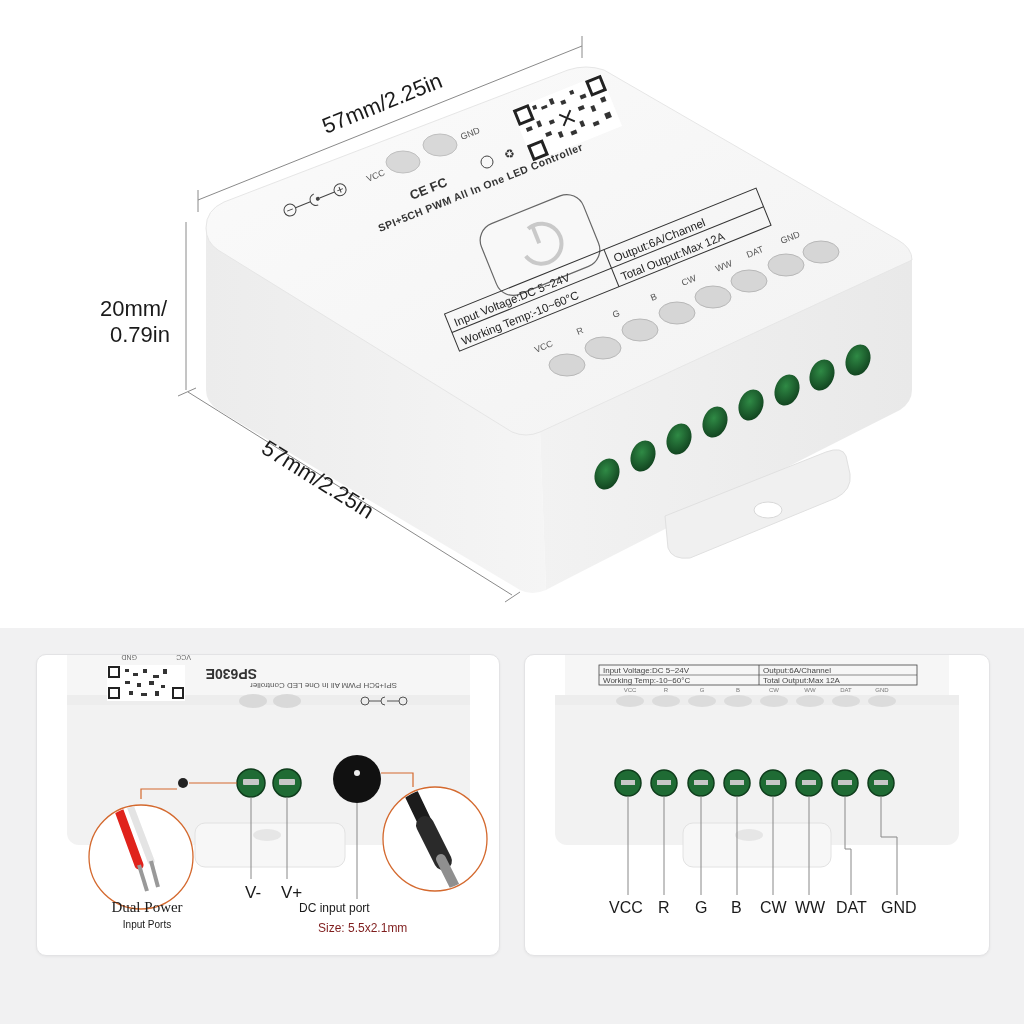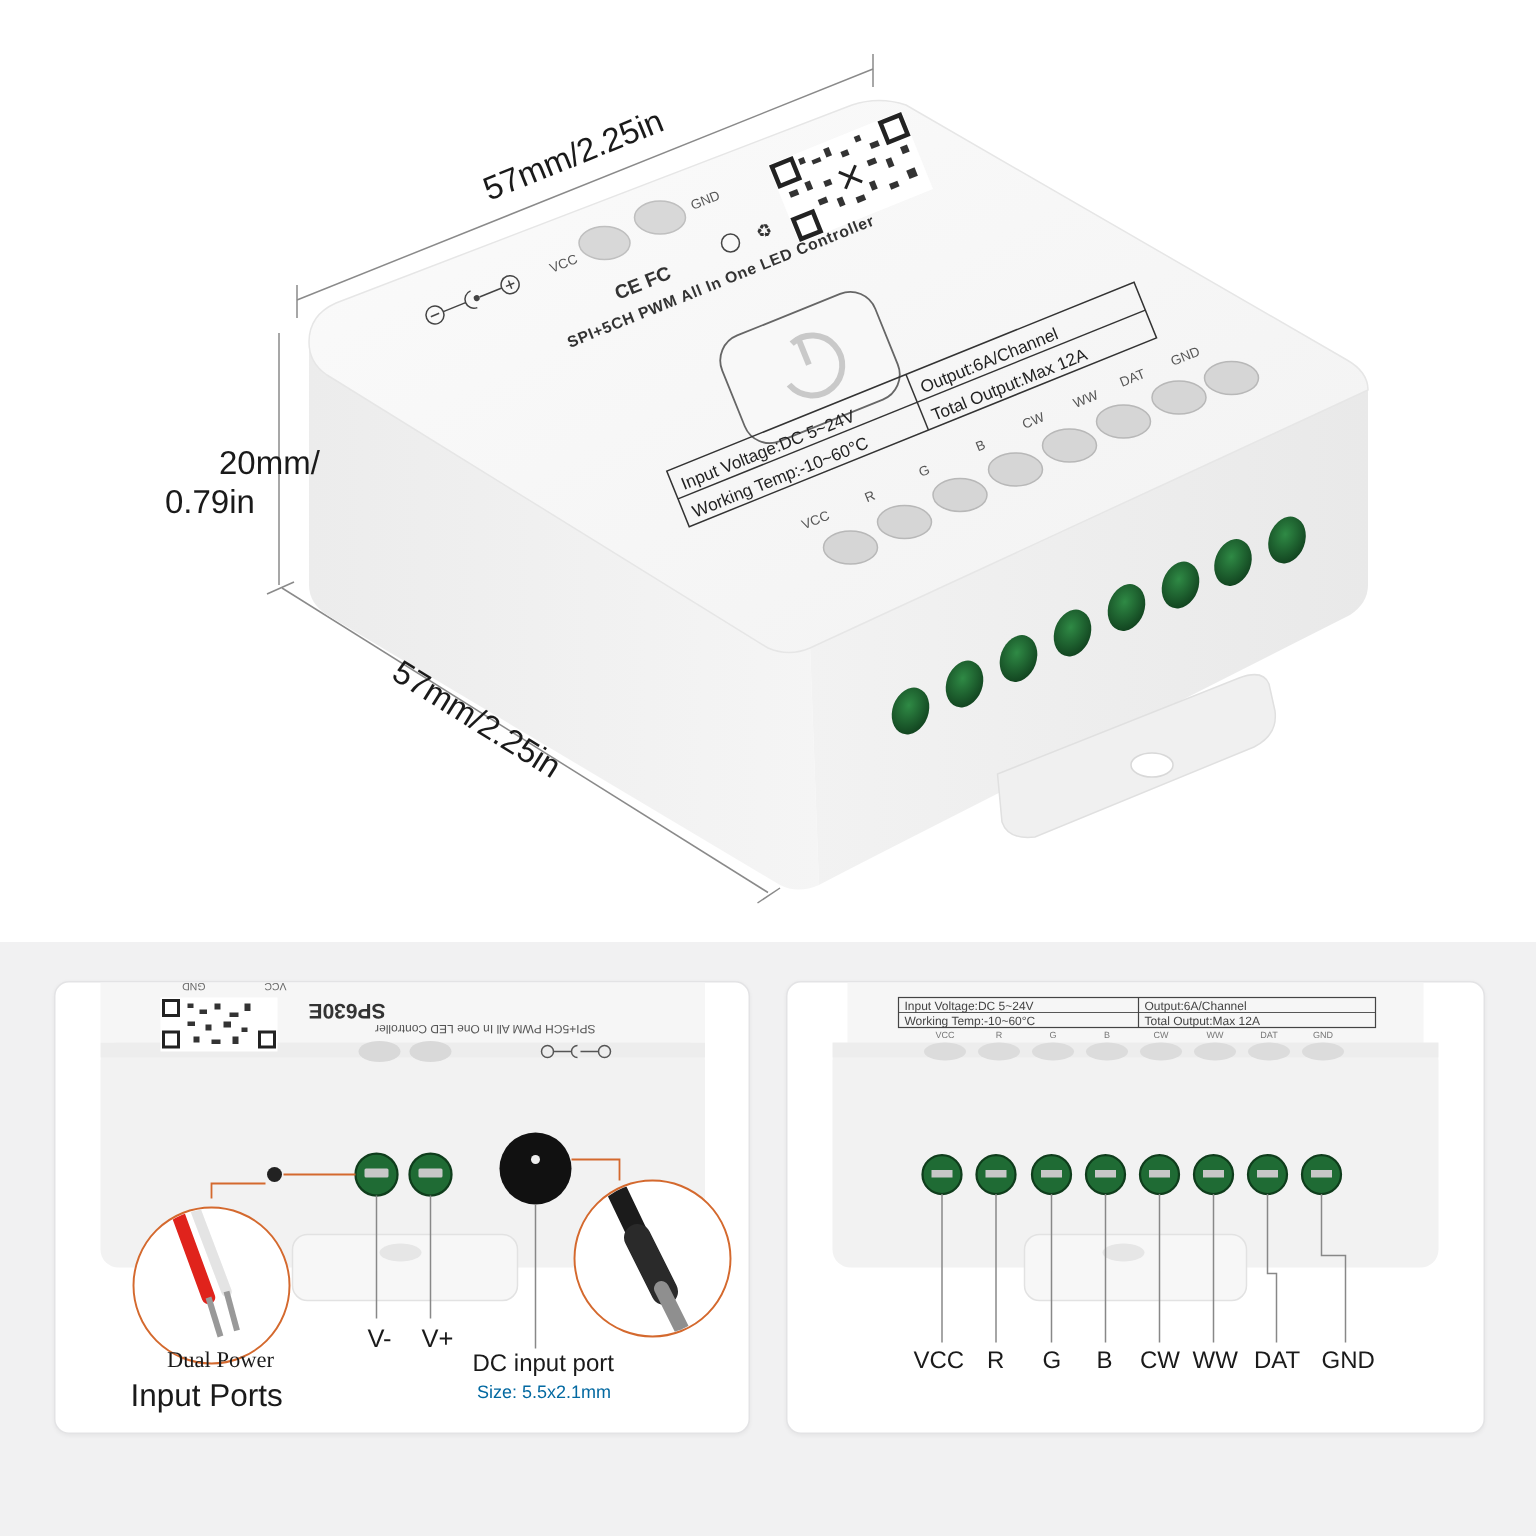--- a/index.html
+++ b/index.html
@@ -3,21 +3,21 @@
 <meta charset="utf-8">
 <style>
   html,body{margin:0;padding:0;}
   body{width:1024px;height:1024px;position:relative;overflow:hidden;background:#ffffff;font-family:"Liberation Sans",sans-serif;color:#1a1a1a;}
   .abs{position:absolute;}
   .top-area{left:0;top:0;width:1024px;height:628px;background:#ffffff;}
   .bottom-area{left:0;top:628px;width:1024px;height:396px;background:#f1f1f2;}
   .panel{background:#ffffff;border:1px solid #e3e3e5;border-radius:10px;box-shadow:0 1px 3px rgba(0,0,0,0.05);}
   .dim-text{font-size:22px;color:#1a1a1a;white-space:nowrap;}
   .label{font-size:17px;color:#1a1a1a;white-space:nowrap;}
-  .sub{font-size:12px;color:#0369a1;white-space:nowrap;}
+  .sub{font-size:12px;color:#7f1d1d;white-space:nowrap;}
   svg text{font-family:"Liberation Sans",sans-serif;}
 </style>
 </head>
 <body>
 
 <div class="abs top-area">
   <svg class="abs" style="left:0;top:0" width="1024" height="628">
     <defs>
       <linearGradient id="topFace" x1="0" y1="0" x2="1" y2="1">
         <stop offset="0" stop-color="#fbfbfb"></stop>
@@ -154,21 +154,21 @@
       <ellipse cx="751" cy="405" rx="12" ry="16" fill="url(#greenHole)" transform="rotate(20 751 405)"></ellipse>
       <ellipse cx="787" cy="390" rx="12" ry="16" fill="url(#greenHole)" transform="rotate(20 787 390)"></ellipse>
       <ellipse cx="822" cy="375" rx="12" ry="16" fill="url(#greenHole)" transform="rotate(20 822 375)"></ellipse>
       <ellipse cx="858" cy="360" rx="12" ry="16" fill="url(#greenHole)" transform="rotate(20 858 360)"></ellipse>
     </g>
 
     <text x="326" y="134" font-size="22" fill="#1a1a1a" transform="rotate(-22 326 134)">57mm/2.25in</text>
     <text x="260" y="452" font-size="22" fill="#1a1a1a" transform="rotate(32 260 452)">57mm/2.25in</text>
   </svg>
 
-  <div class="abs dim-text" style="left:100px;top:296px;margin-left:46px;">20mm/</div>
+  <div class="abs dim-text" style="left:100px;top:296px;">20mm/</div>
   <div class="abs dim-text" style="left:110px;top:322px;">0.79in</div>
 </div>
 
 <div class="abs bottom-area"></div>
 
 <div class="abs panel" style="left:36px;top:654px;width:462px;height:300px;">
   <svg class="abs" style="left:0;top:0" width="462" height="300">
 
     <path d="M30 0 L30 40 L433 40 L433 0 Z" fill="#f6f6f6"></path>
     <rect x="30" y="40" width="403" height="150" rx="12" fill="#f2f2f2"></rect>
@@ -263,22 +263,22 @@
         <path d="M388 170 L406 206" stroke="#2a2a2a" stroke-width="18" stroke-linecap="round"></path>
         <path d="M404 204 L418 232" stroke="#8f8f8f" stroke-width="10" stroke-linecap="round"></path>
         <circle cx="419" cy="234" r="3" fill="#222"></circle>
       </g>
     </g>
   </svg>
 
   <div class="abs label" style="left:208px;top:228px;">V-</div>
   <div class="abs label" style="left:244px;top:228px;">V+</div>
   <div class="abs label" style="left:50px;top:244px;width:120px;text-align:center;font-size:15px;font-family:Liberation Serif, serif;">Dual Power</div>
-  <div class="abs label" style="left:50px;top:264px;width:120px;font-size:21px;">Input Ports</div>
-  <div class="abs label" style="left:278px;top:246px;font-size:16px;">DC input port</div>
+  <div class="abs label" style="left:50px;top:264px;width:120px;text-align:center;font-size:10px;">Input Ports</div>
+  <div class="abs label" style="left:262px;top:246px;font-size:12px;">DC input port</div>
   <div class="abs sub" style="left:281px;top:266px;">Size: 5.5x2.1mm</div>
 </div>
 
 <div class="abs panel" style="left:524px;top:654px;width:464px;height:300px;">
   <svg class="abs" style="left:0;top:0" width="464" height="300">
     <path d="M40 0 L40 40 L424 40 L424 0 Z" fill="#f6f6f6"></path>
     <rect x="30" y="40" width="404" height="150" rx="12" fill="#f2f2f2"></rect>
     <rect x="30" y="40" width="404" height="10" fill="#ededed"></rect>
 
     <g>

